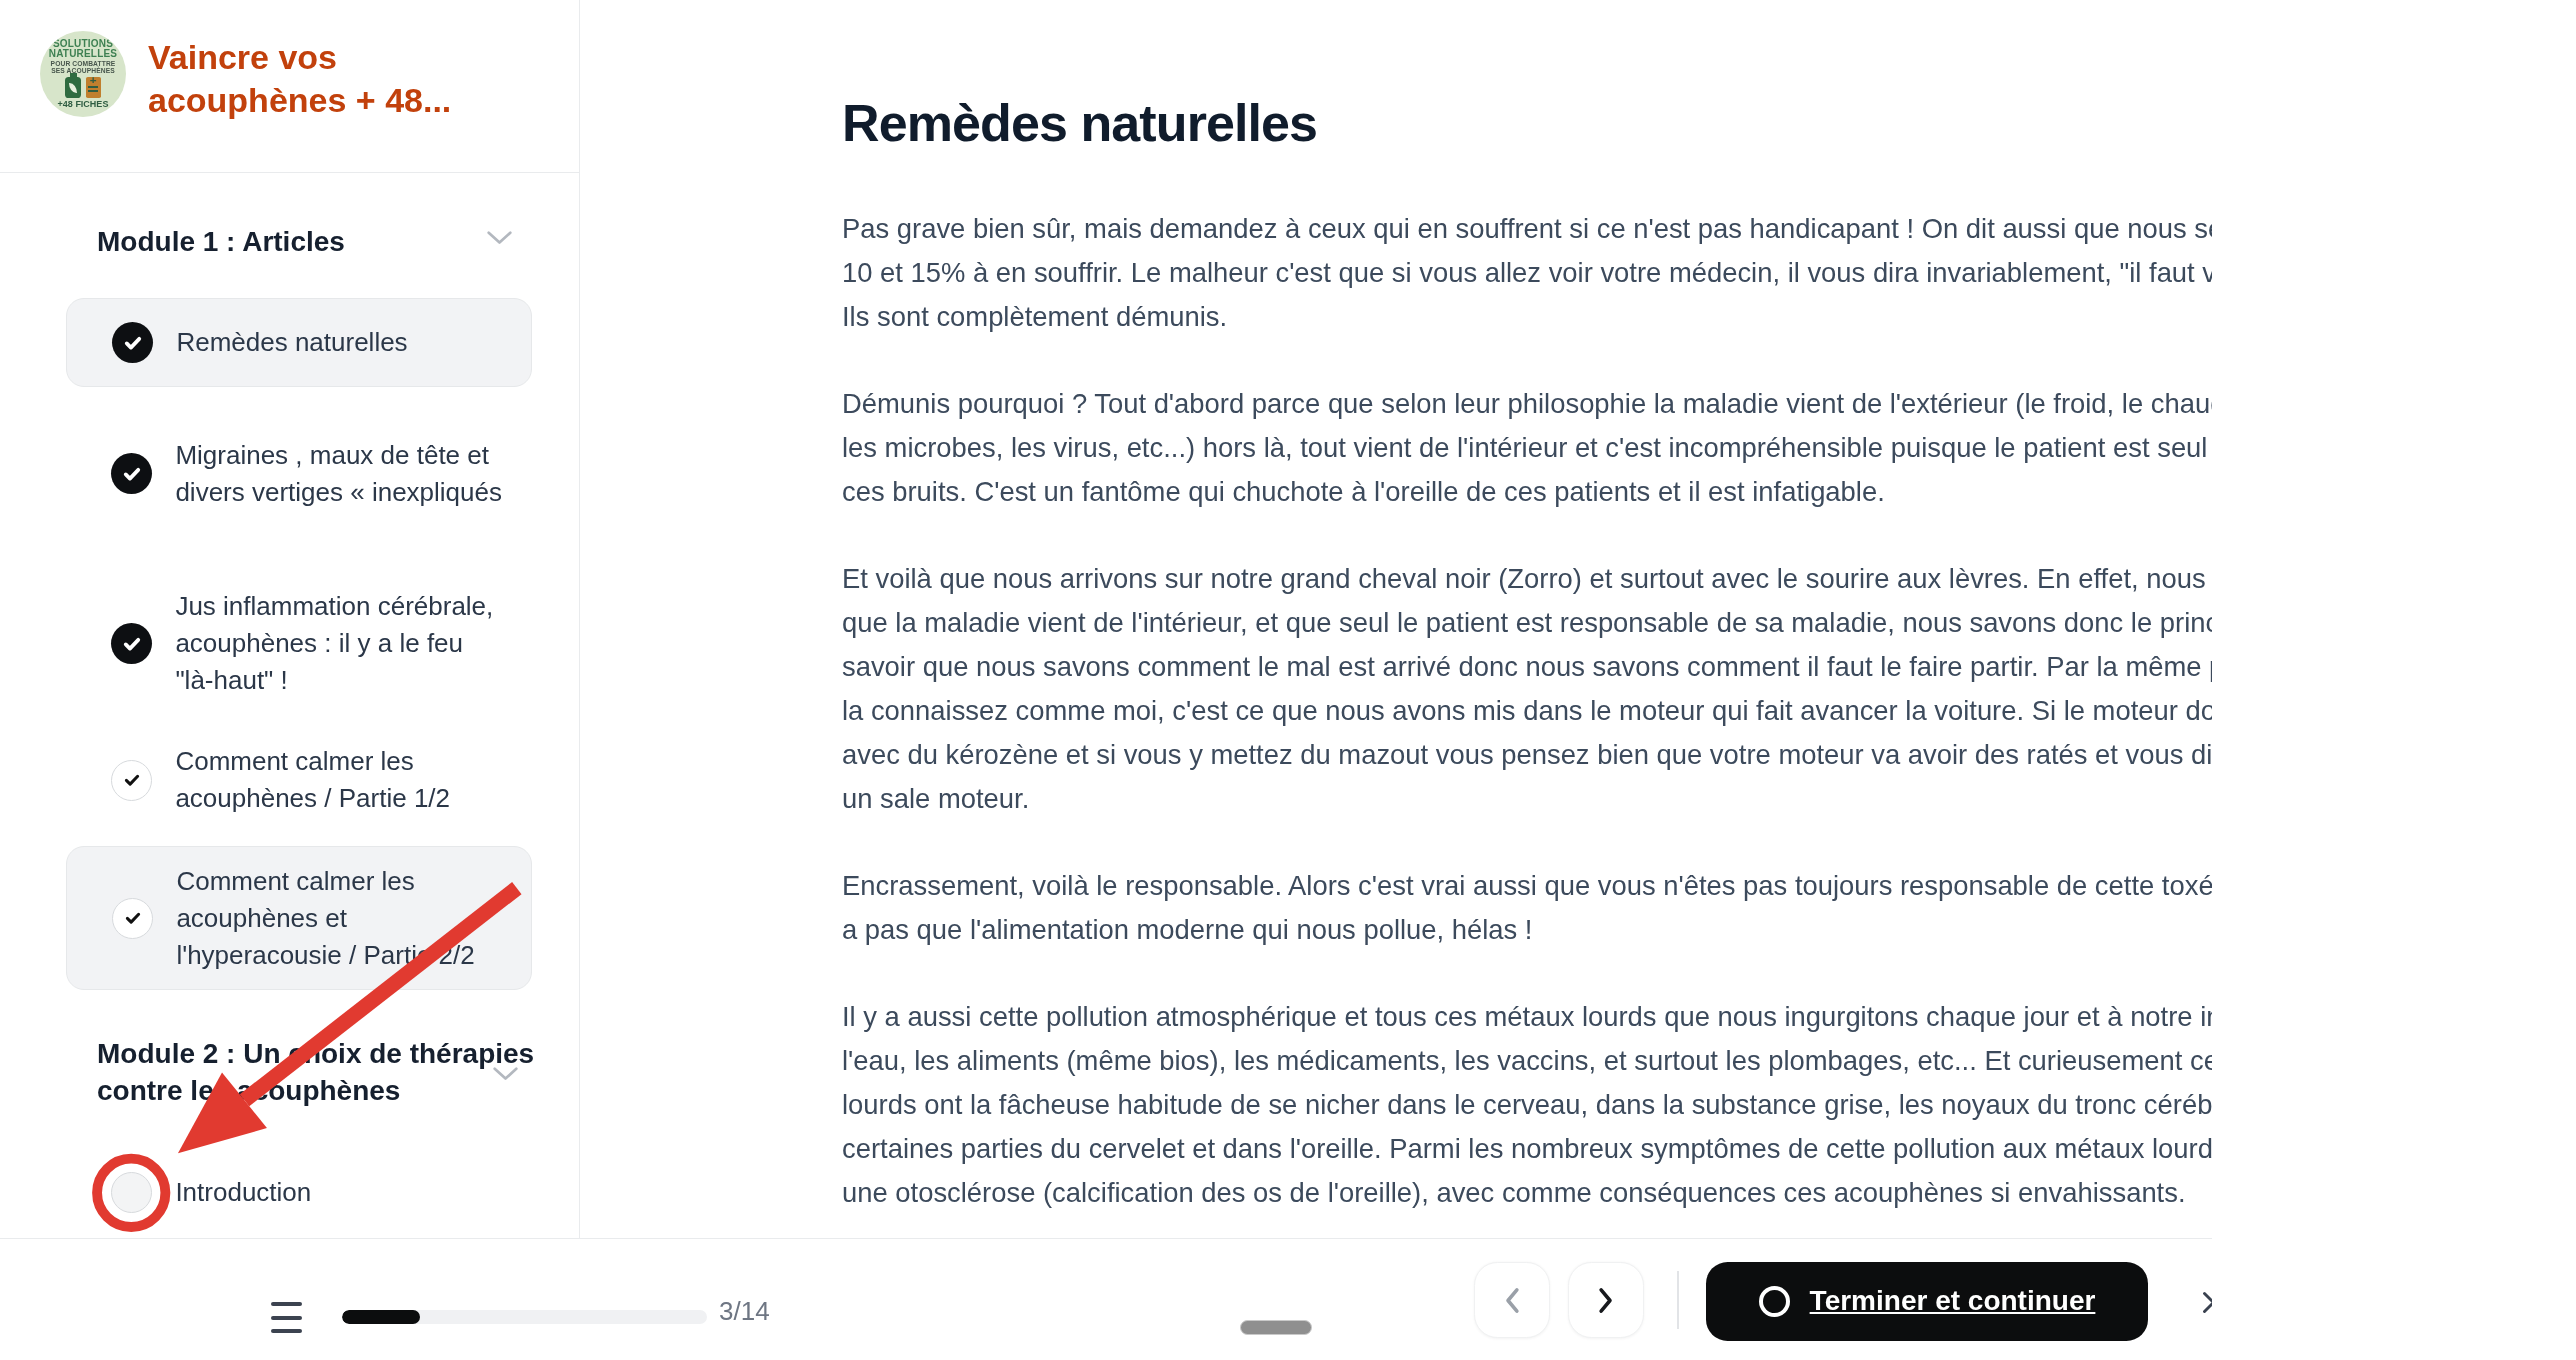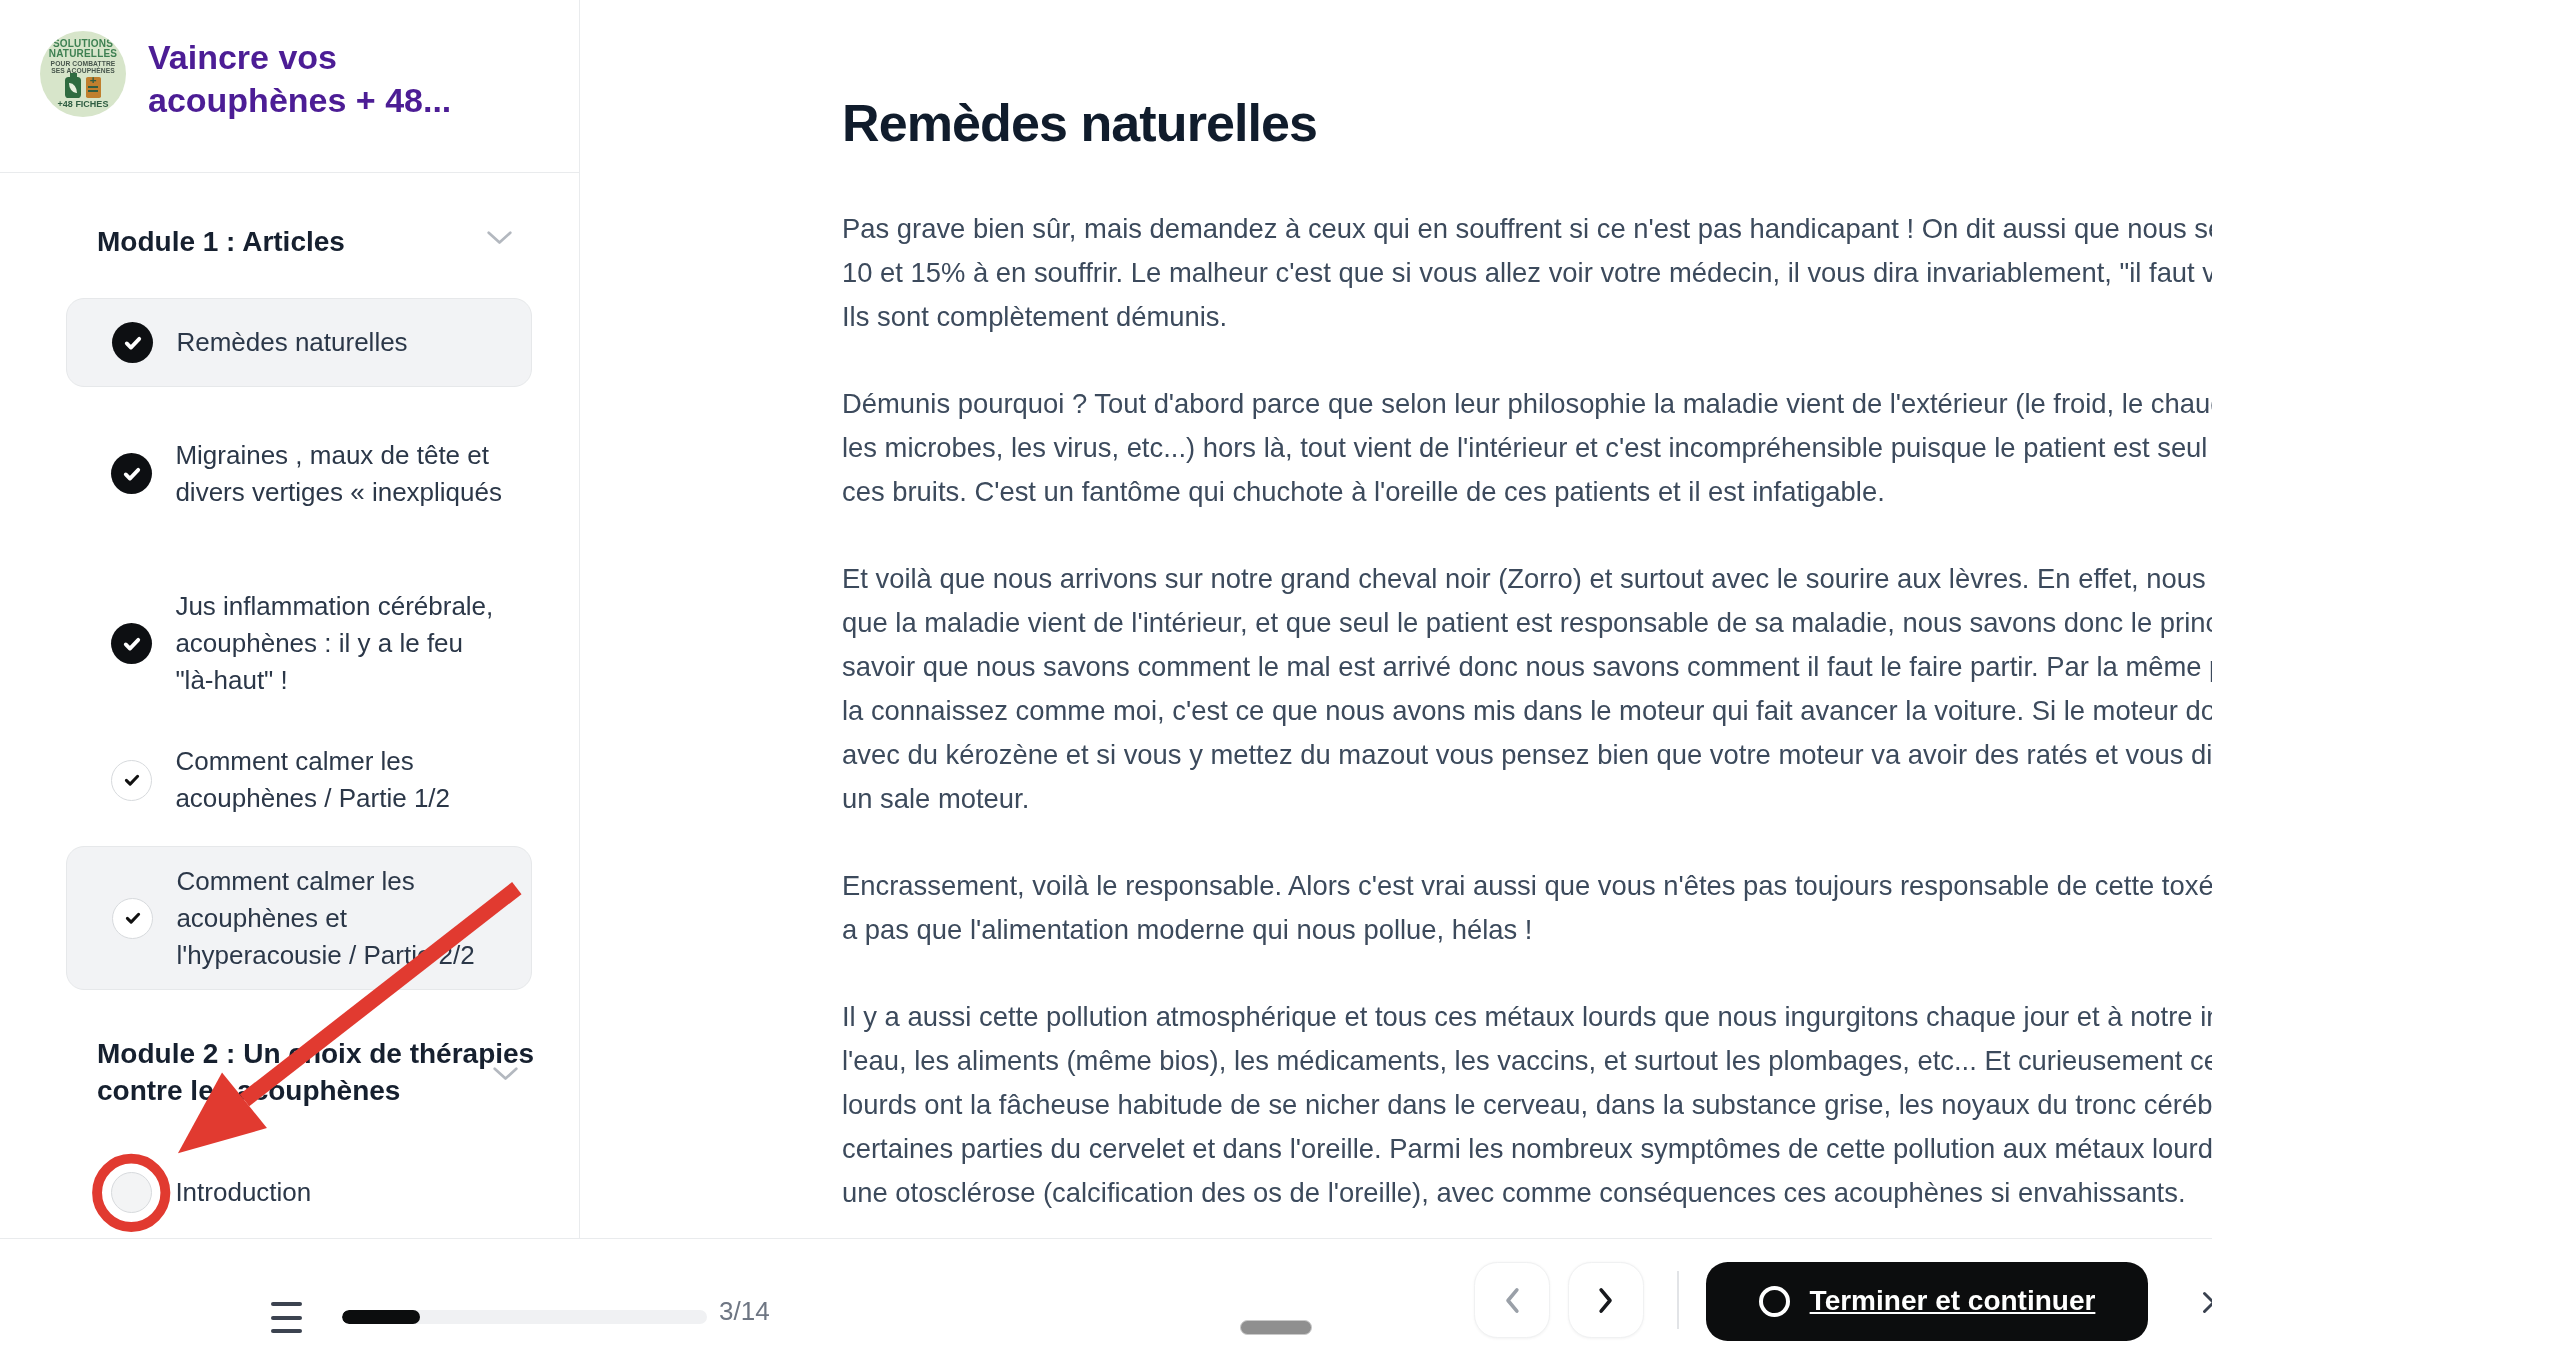--- a/index.html
+++ b/index.html
@@ -19,21 +19,21 @@
   .bottle{width:16px;height:20.7px;background:#2f6b40;border-radius:3.6px;position:relative;}
   .bottle:before{content:"";position:absolute;left:4.5px;top:-4.5px;width:7.2px;height:4.5px;background:#2f6b40;}
   .bottle:after{content:"";position:absolute;left:3.6px;top:5.4px;width:8px;height:10.8px;background:#e8f0de;
                 border-radius:0 100% 0 100%;}
   .sheet{width:15.3px;height:20.7px;background:#c07f2e;border-radius:1.8px;position:relative;}
   .sheet:before{content:"+";position:absolute;top:-3.6px;left:0;width:15.3px;text-align:center;color:#2f5d42;font-weight:700;font-size:11.7px;}
   .sheet:after{content:"";position:absolute;left:2.7px;top:9px;width:10px;height:8px;
                background:repeating-linear-gradient(#2f5d42 0 1.8px,transparent 1.8px 4.5px);}
   .logo .g3{font-size:9px;font-weight:700;color:#2f5d42;}
   .course-title{position:absolute;left:148px;top:36px;width:315px;font-size:34px;font-weight:700;
-                color:#4c1d95;line-height:43px;}
+                color:#c2410c;line-height:43px;}
 
   .module-head{position:absolute;left:61px;color:#16202f;font-size:28px;font-weight:700;line-height:37px;cursor:pointer;margin-left:36px;}
   .chev-down{position:absolute;width:27px;height:15.3px;}
   .chev-down svg{display:block;}
 
   .side-item{position:absolute;left:66px;width:466px;display:flex;align-items:center;gap:23.4px;
              padding-left:45px;box-sizing:border-box;cursor:pointer;}
   .side-item.hl{background:#f2f3f5;border:1.8px solid #e6e8ea;border-radius:18px;}
   .item-label{font-size:26px;line-height:37px;color:#2b3748;width:331px;}
   .check{flex:0 0 auto;width:41px;height:41px;border-radius:50%;display:flex;align-items:center;justify-content:center;}

